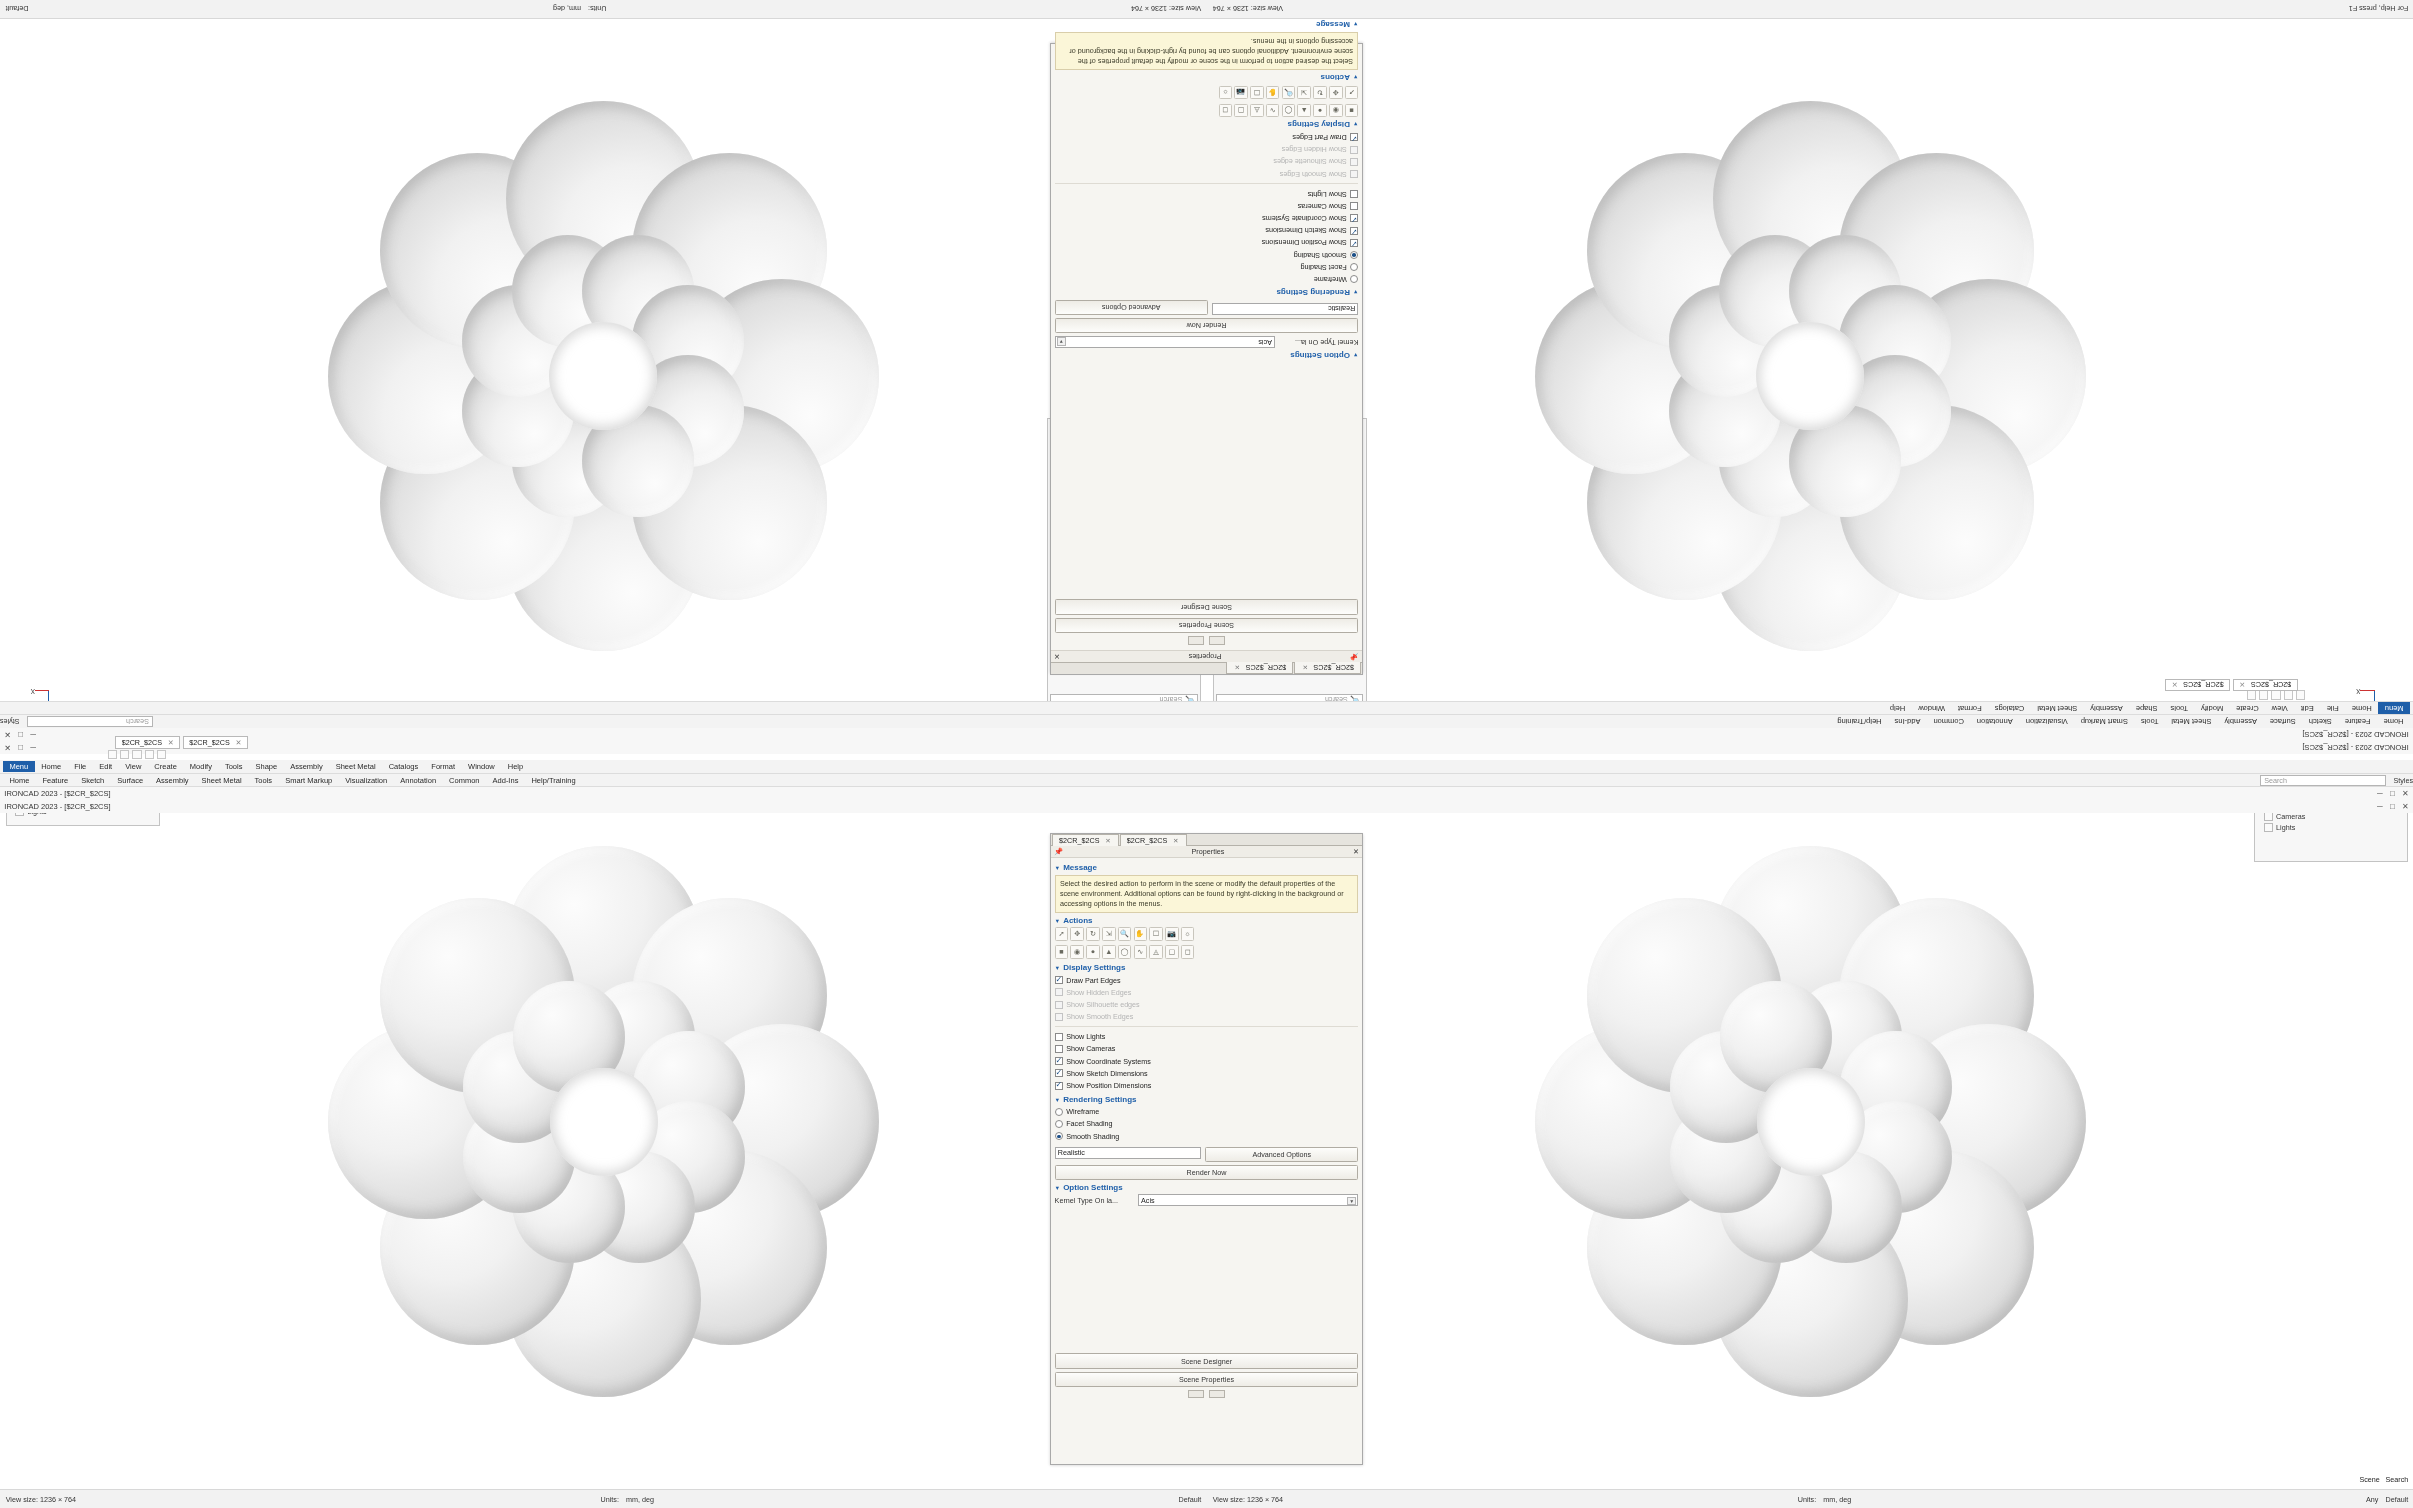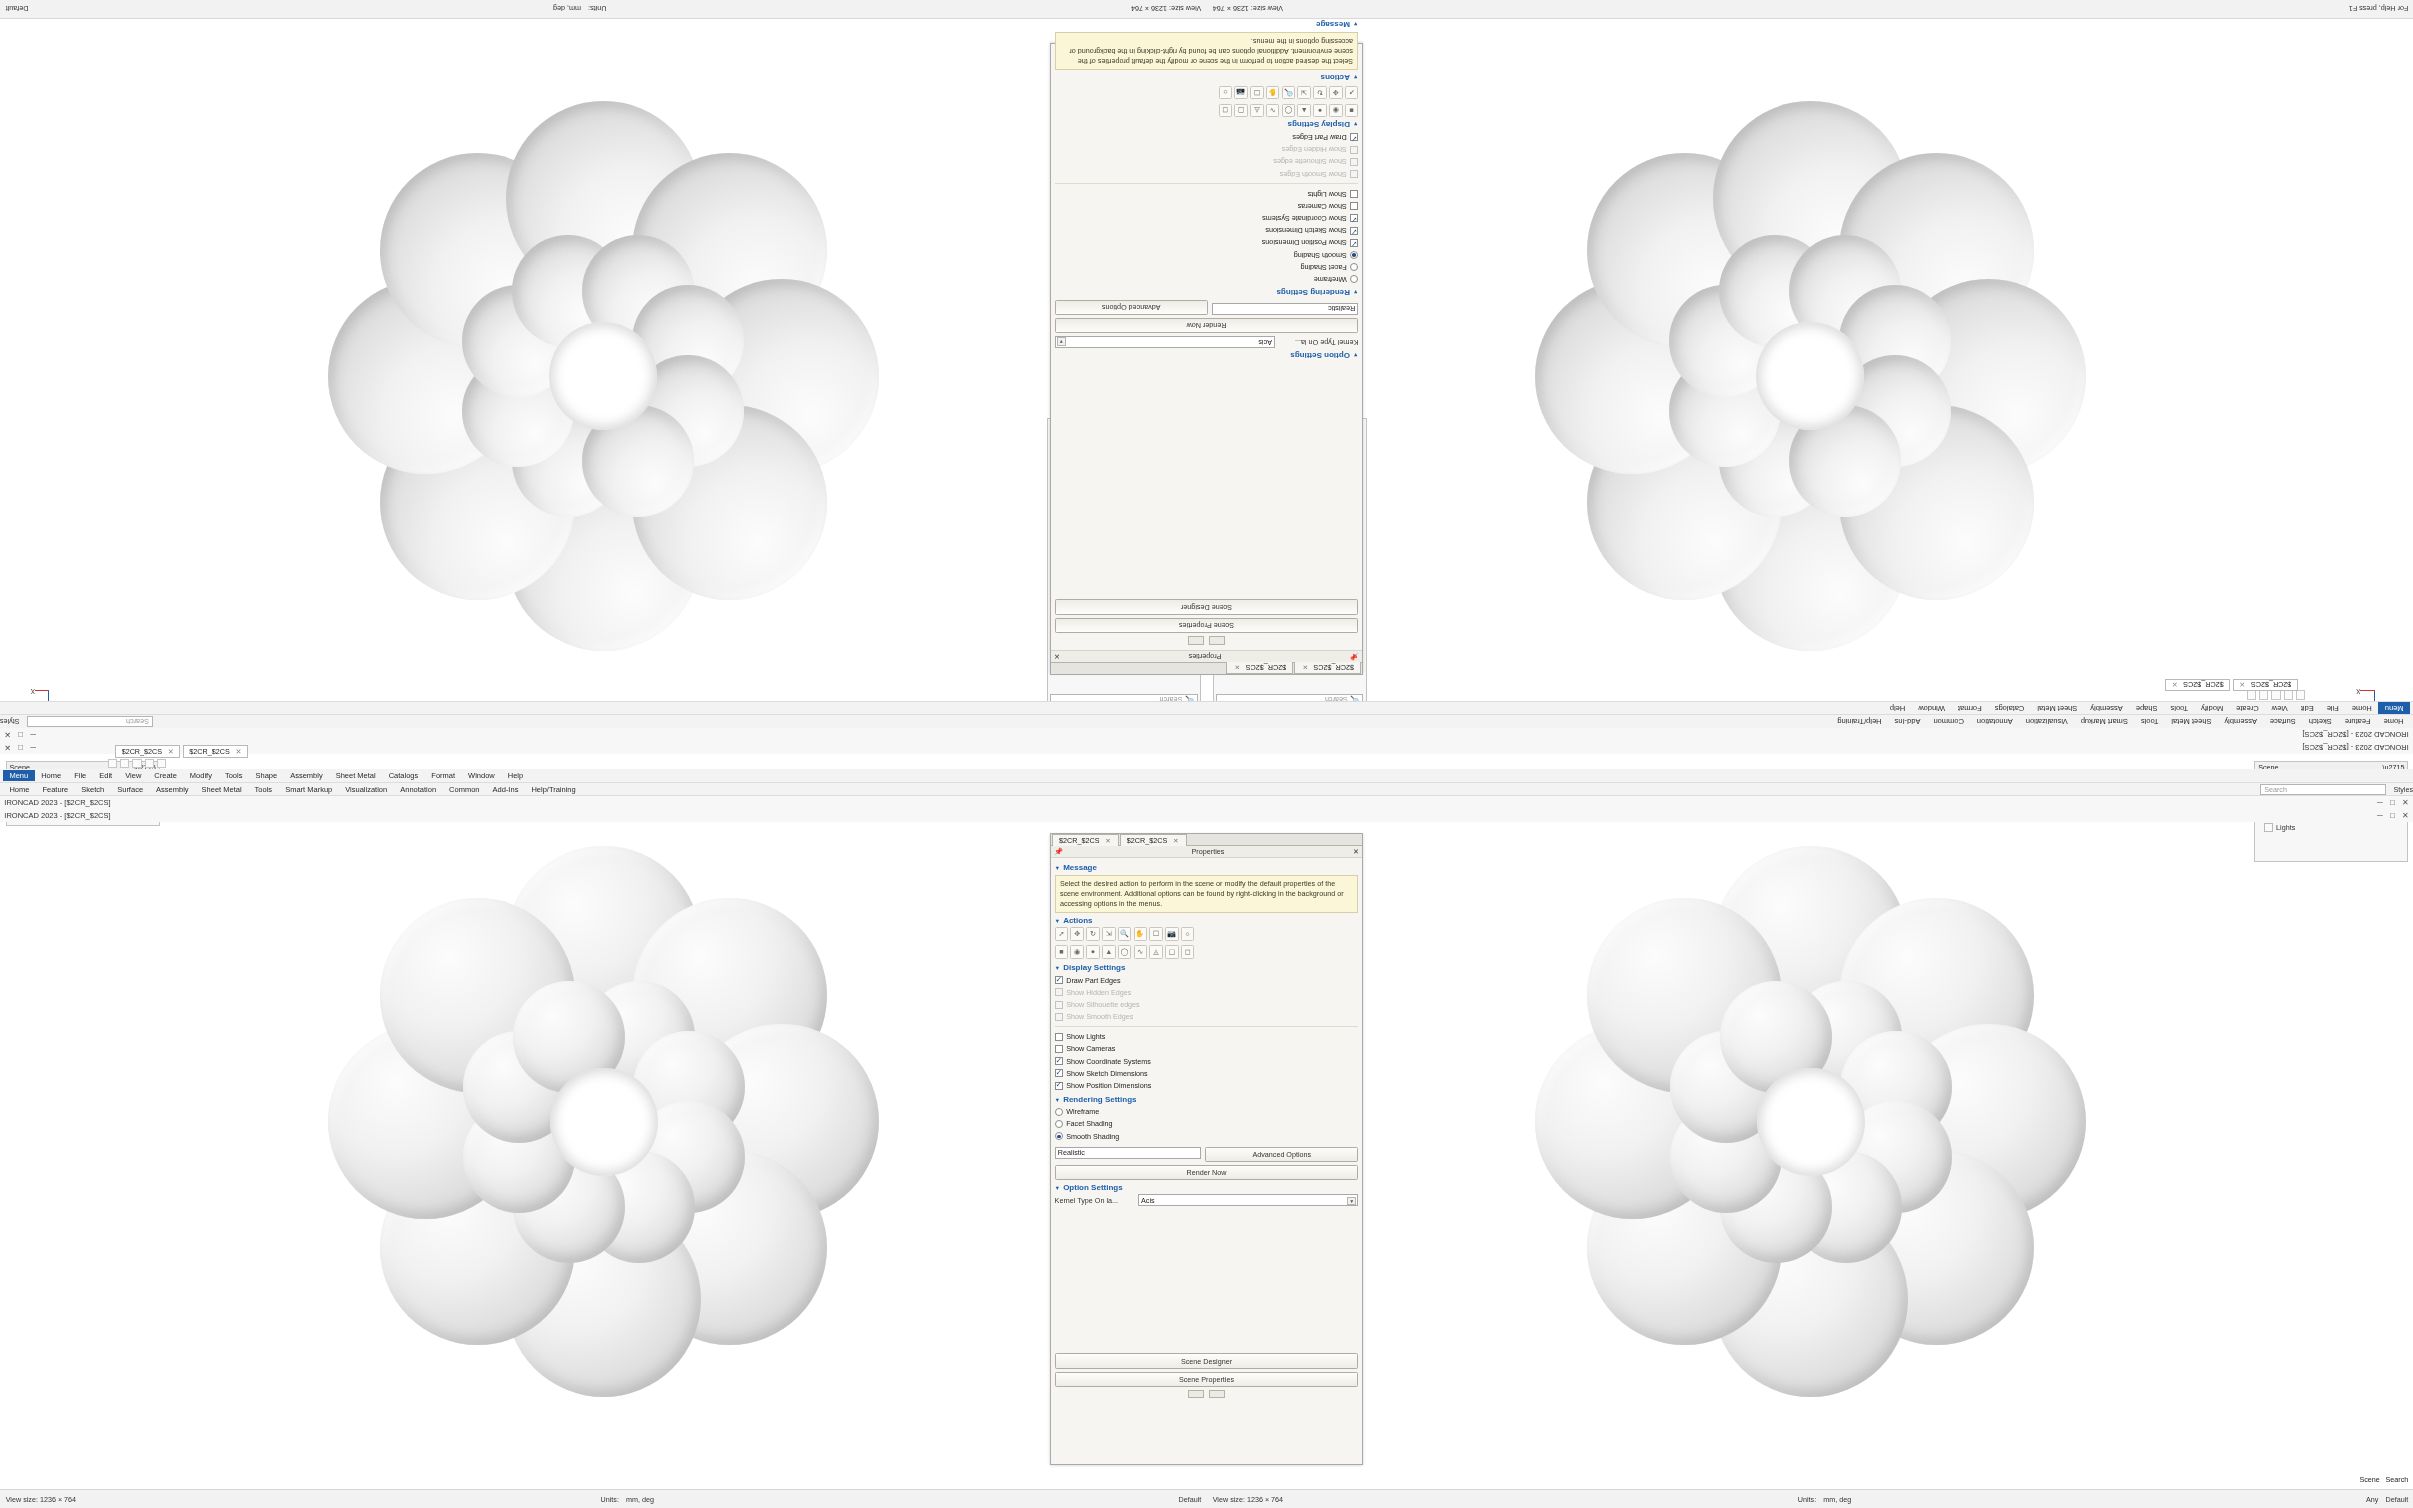--- a/index.html
+++ b/index.html
@@ -149,21 +149,21 @@
   .hr { height:0.7px; background:#dedbd3; margin:3.6px 0; }
   .pin-row { display:flex; gap:4.3px; justify-content:center; margin-top:2.9px; }
   .pin {
     width:16px; height:8.6px; border:0.7px solid #b5b2aa; background:#eceae4;
   }
 
   
   .center-strip { position:absolute; left:0; right:0; top:657px; height:194px; }
   .cs-half { position:absolute; left:0; right:0; height:97px; }
   .cs-top { top:0; transform:rotate(180deg); }
-  .cs-bot { top:90px; }
+  .cs-bot { top:81px; }
 
   .ribbon-tabs {
     display:flex; align-items:center; height:13.6px; font-size:7.5px;
     background:#f3f3f3; border-bottom:0.7px solid #dcdcdc; padding-left:2.9px; gap:0;
   }
   .ribbon-tabs .rt { padding:1.4px 6.5px; color:#2a2a2a; }
   .ribbon-tabs .rt.active { background:#1f5fa9; color:#fff; }
   .titlebar {
     display:flex; align-items:center; height:13px; font-size:7.5px;
     padding:0 4.3px; color:#333; background:#f7f7f7;

